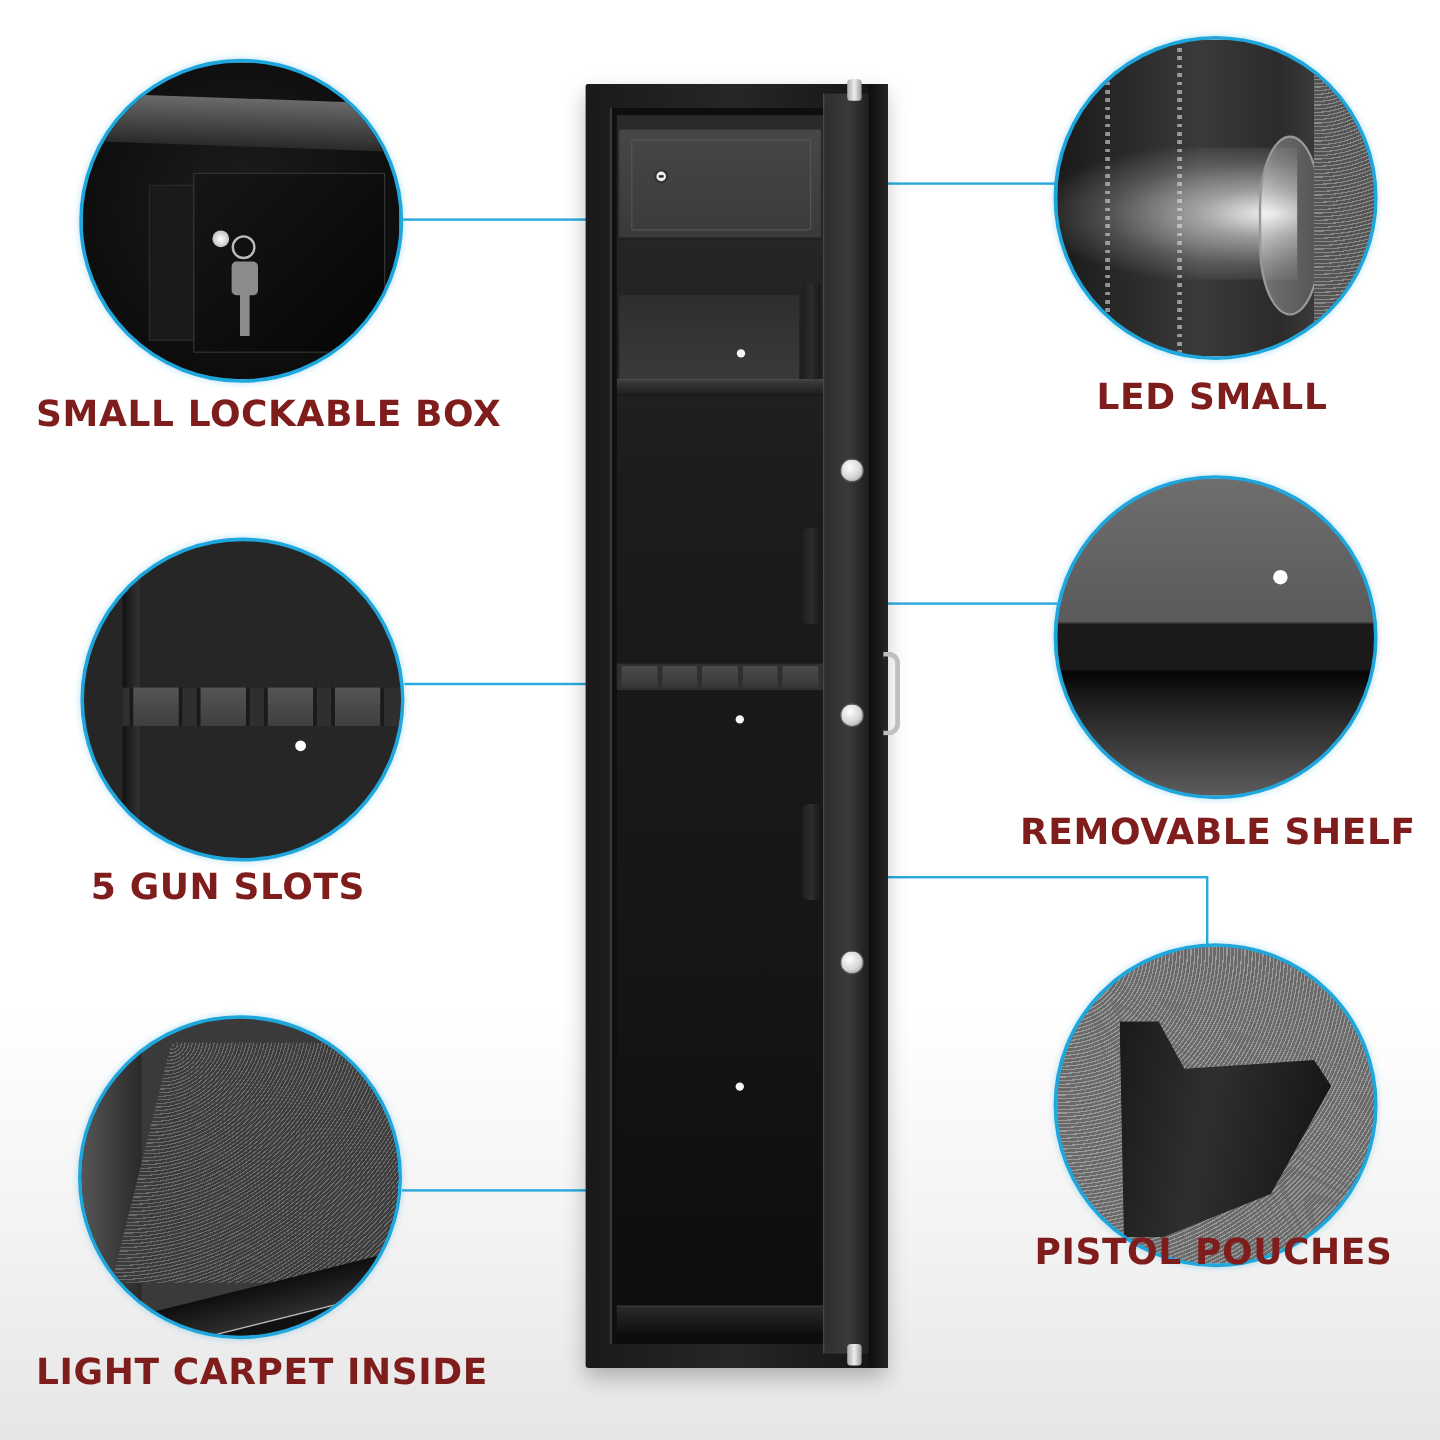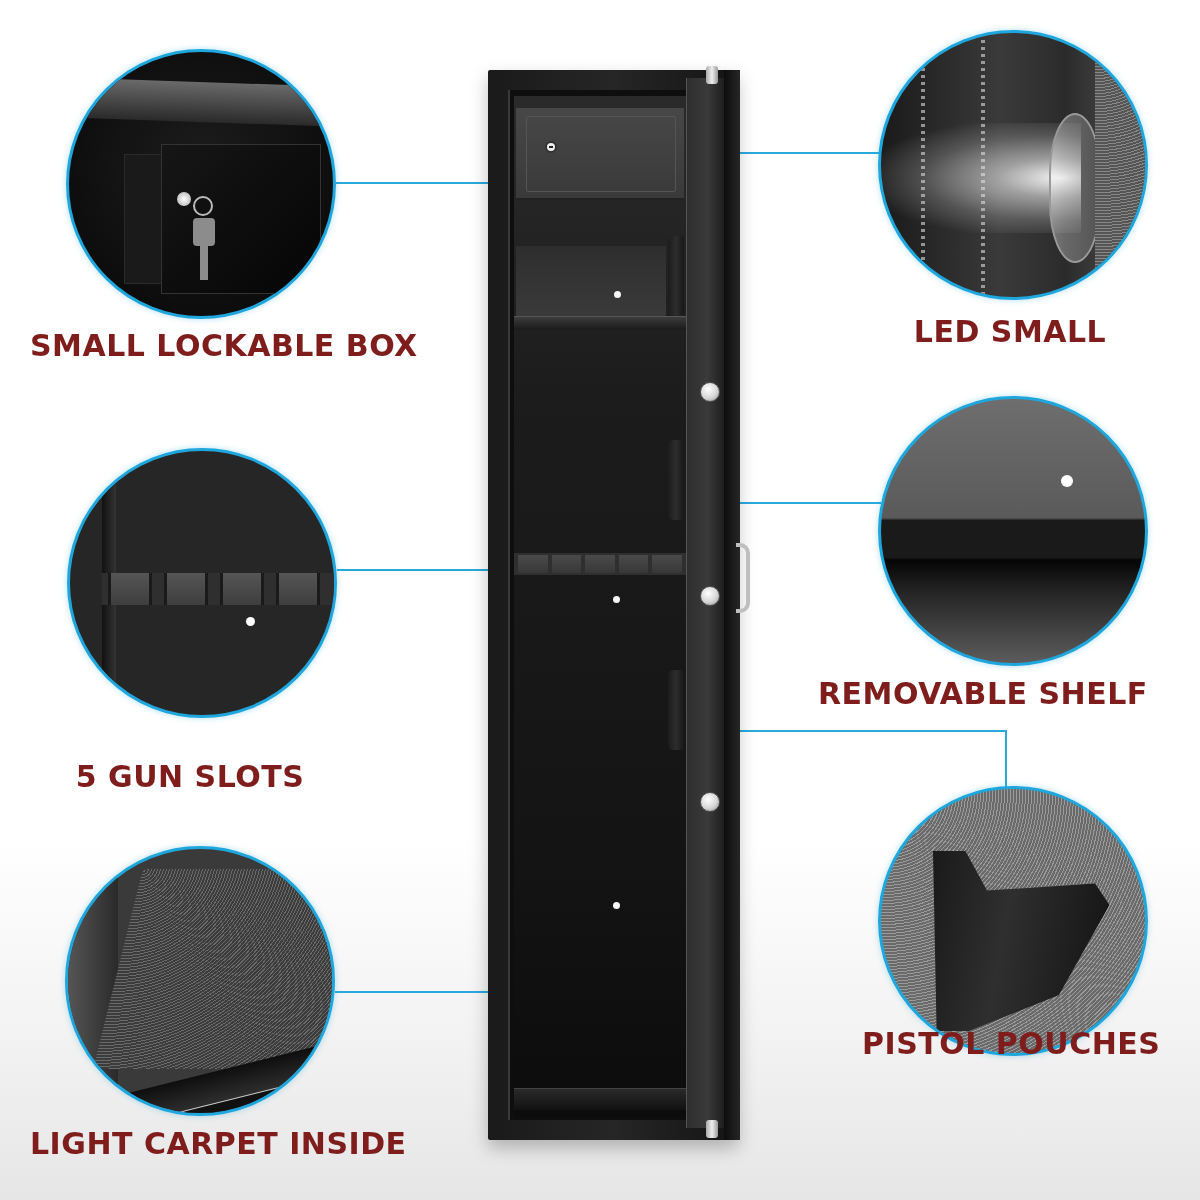--- a/index.html
+++ b/index.html
@@ -223,39 +223,39 @@
 <div class="circle c-guns">
   <div class="post"></div>
   <div class="rack">
     <span></span>
       <span></span>
       <span></span>
       <span></span>
   </div>
   <div class="hole"></div>
 </div>
-<div class="label" style="left:60px;top:722px;width:260px;margin-top:37px;">5 GUN SLOTS</div>
+<div class="label" style="left:60px;top:722px;width:260px;">5 GUN SLOTS</div>
 
 <div class="circle c-carpet">
   <div class="wall"></div>
   <div class="felt"></div>
   <div class="rail"></div>
 </div>
 <div class="label" style="left:30px;top:1126px;width:340px;">LIGHT CARPET INSIDE</div>
 
 <div class="circle c-led">
   <div class="strip" style="left:40px;"></div>
   <div class="strip" style="left:100px;"></div>
   <div class="beam"></div>
   <div class="lamp"></div>
   <div class="carpet"></div>
 </div>
 <div class="label" style="left:880px;top:314px;width:260px;">LED SMALL</div>
 
 <div class="circle c-shelf">
   <div class="hole"></div>
 </div>
-<div class="label" style="left:818px;top:676px;width:320px;text-align:right;">REMOVABLE SHELF</div>
+<div class="label" style="left:850px;top:676px;width:320px;text-align:right;">REMOVABLE SHELF</div>
 
 <div class="circle c-pouch">
   <div class="bag"></div>
 </div>
 <div class="label" style="left:862px;top:1026px;width:290px;">PISTOL POUCHES</div>
 
 </body></html>

